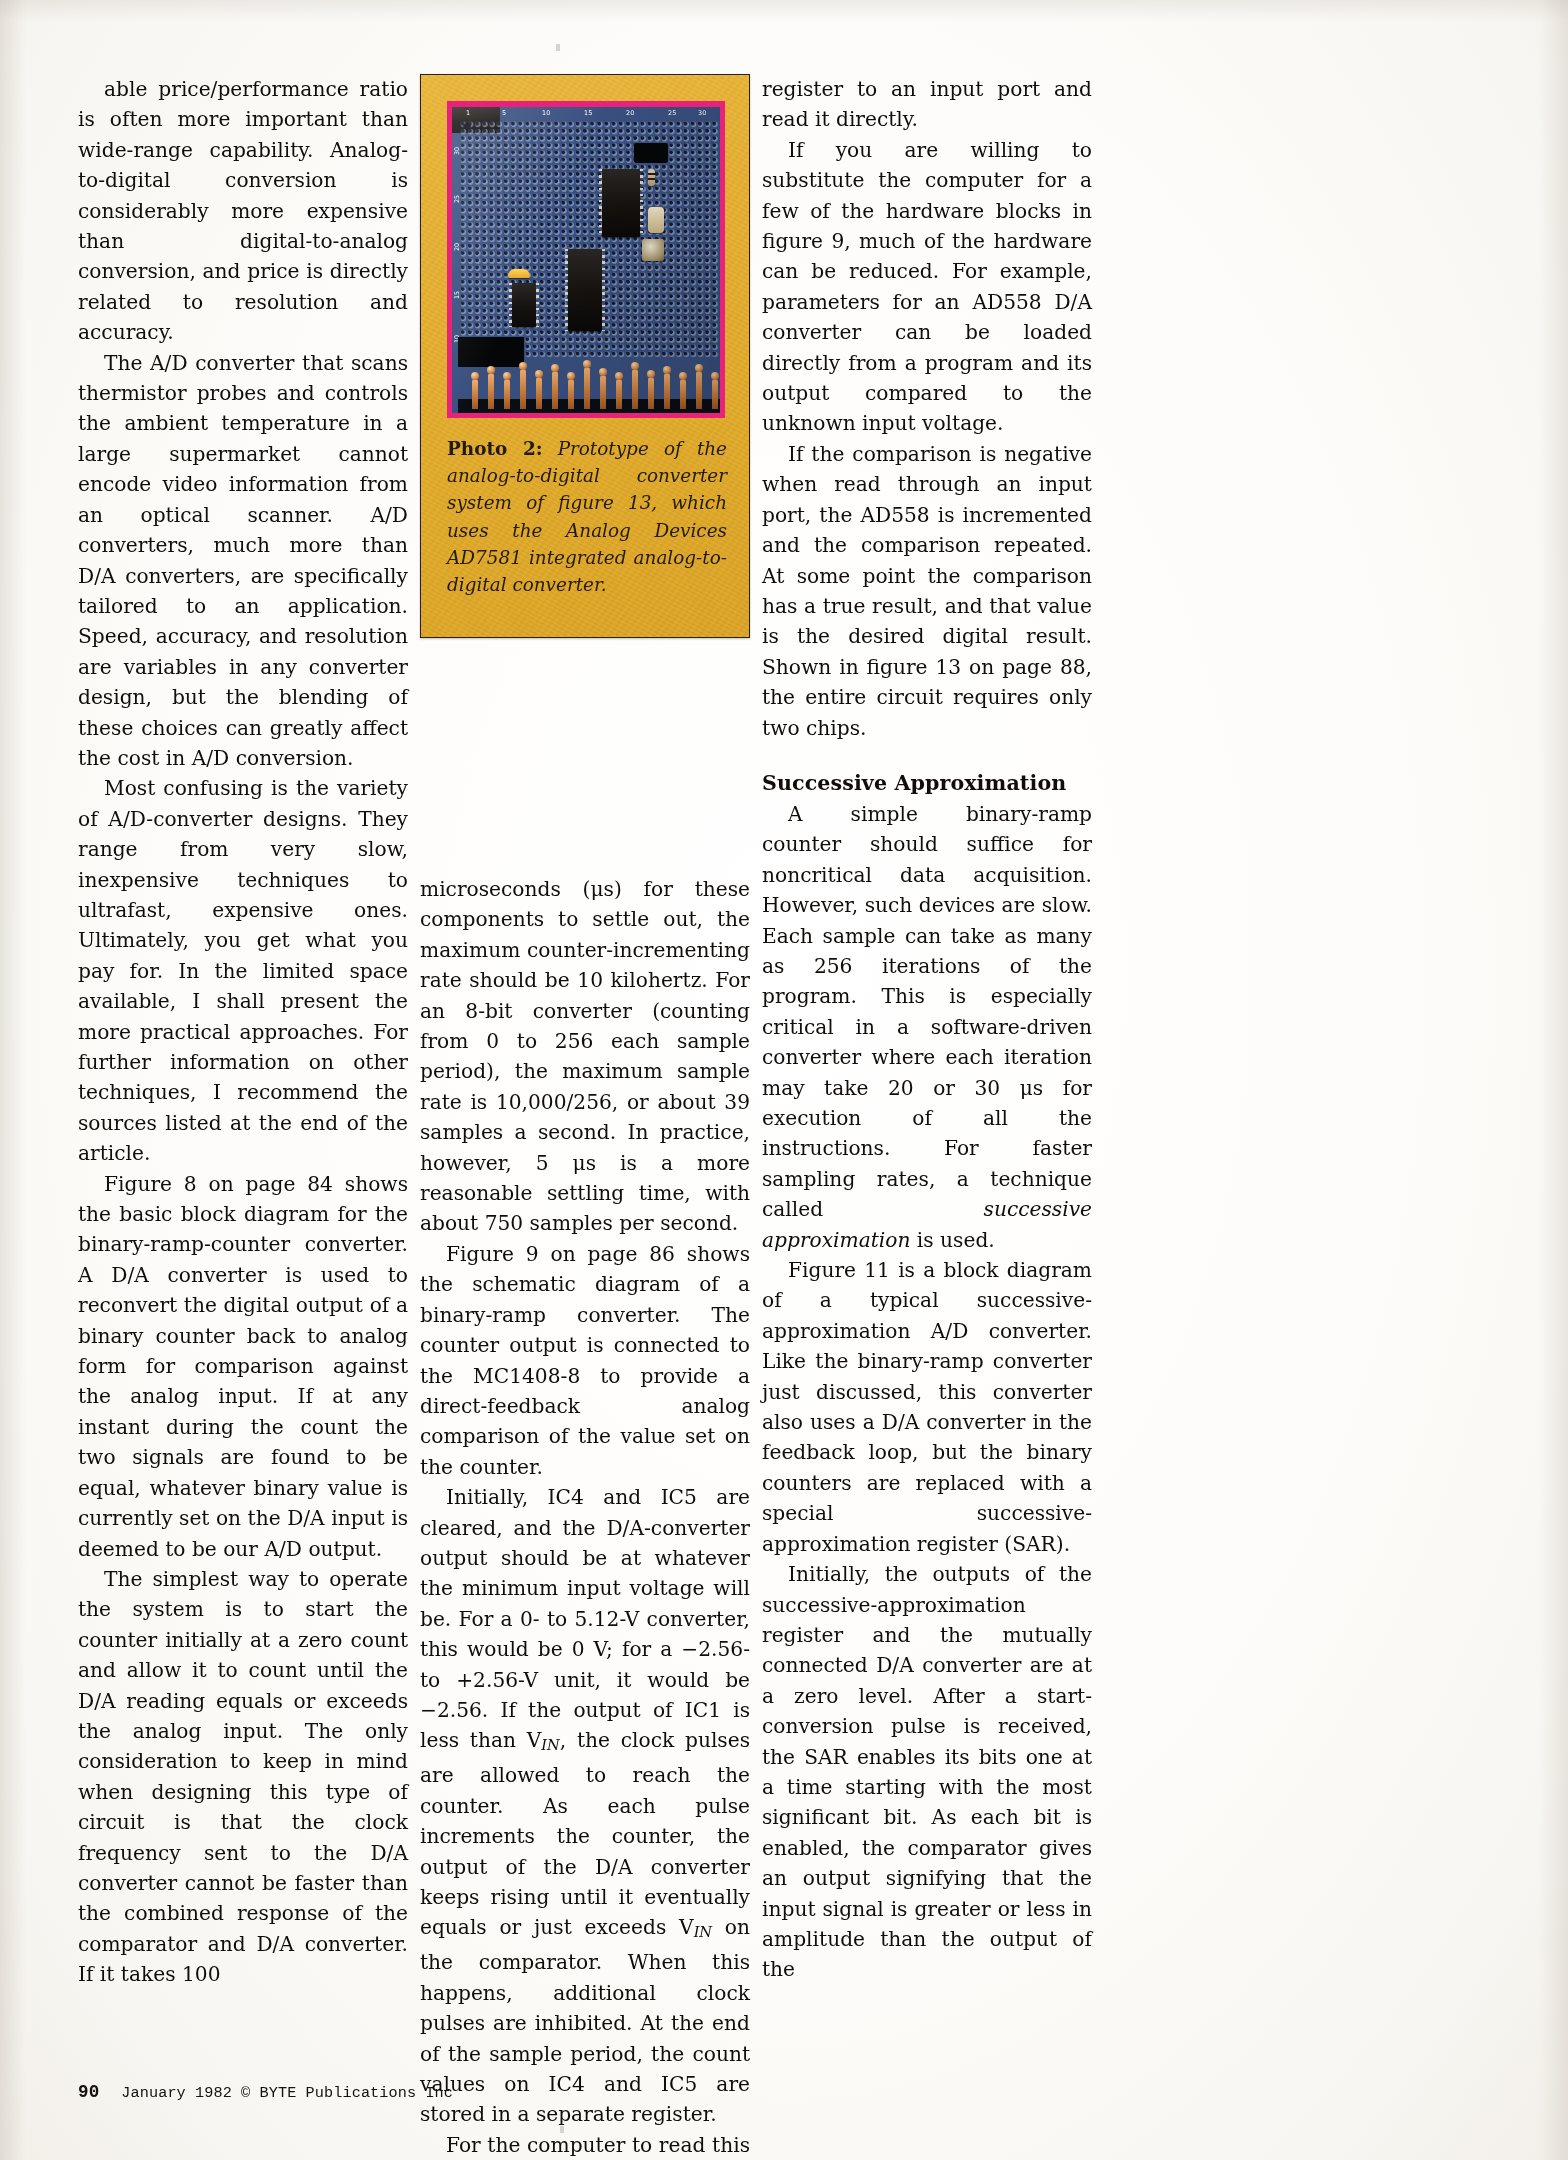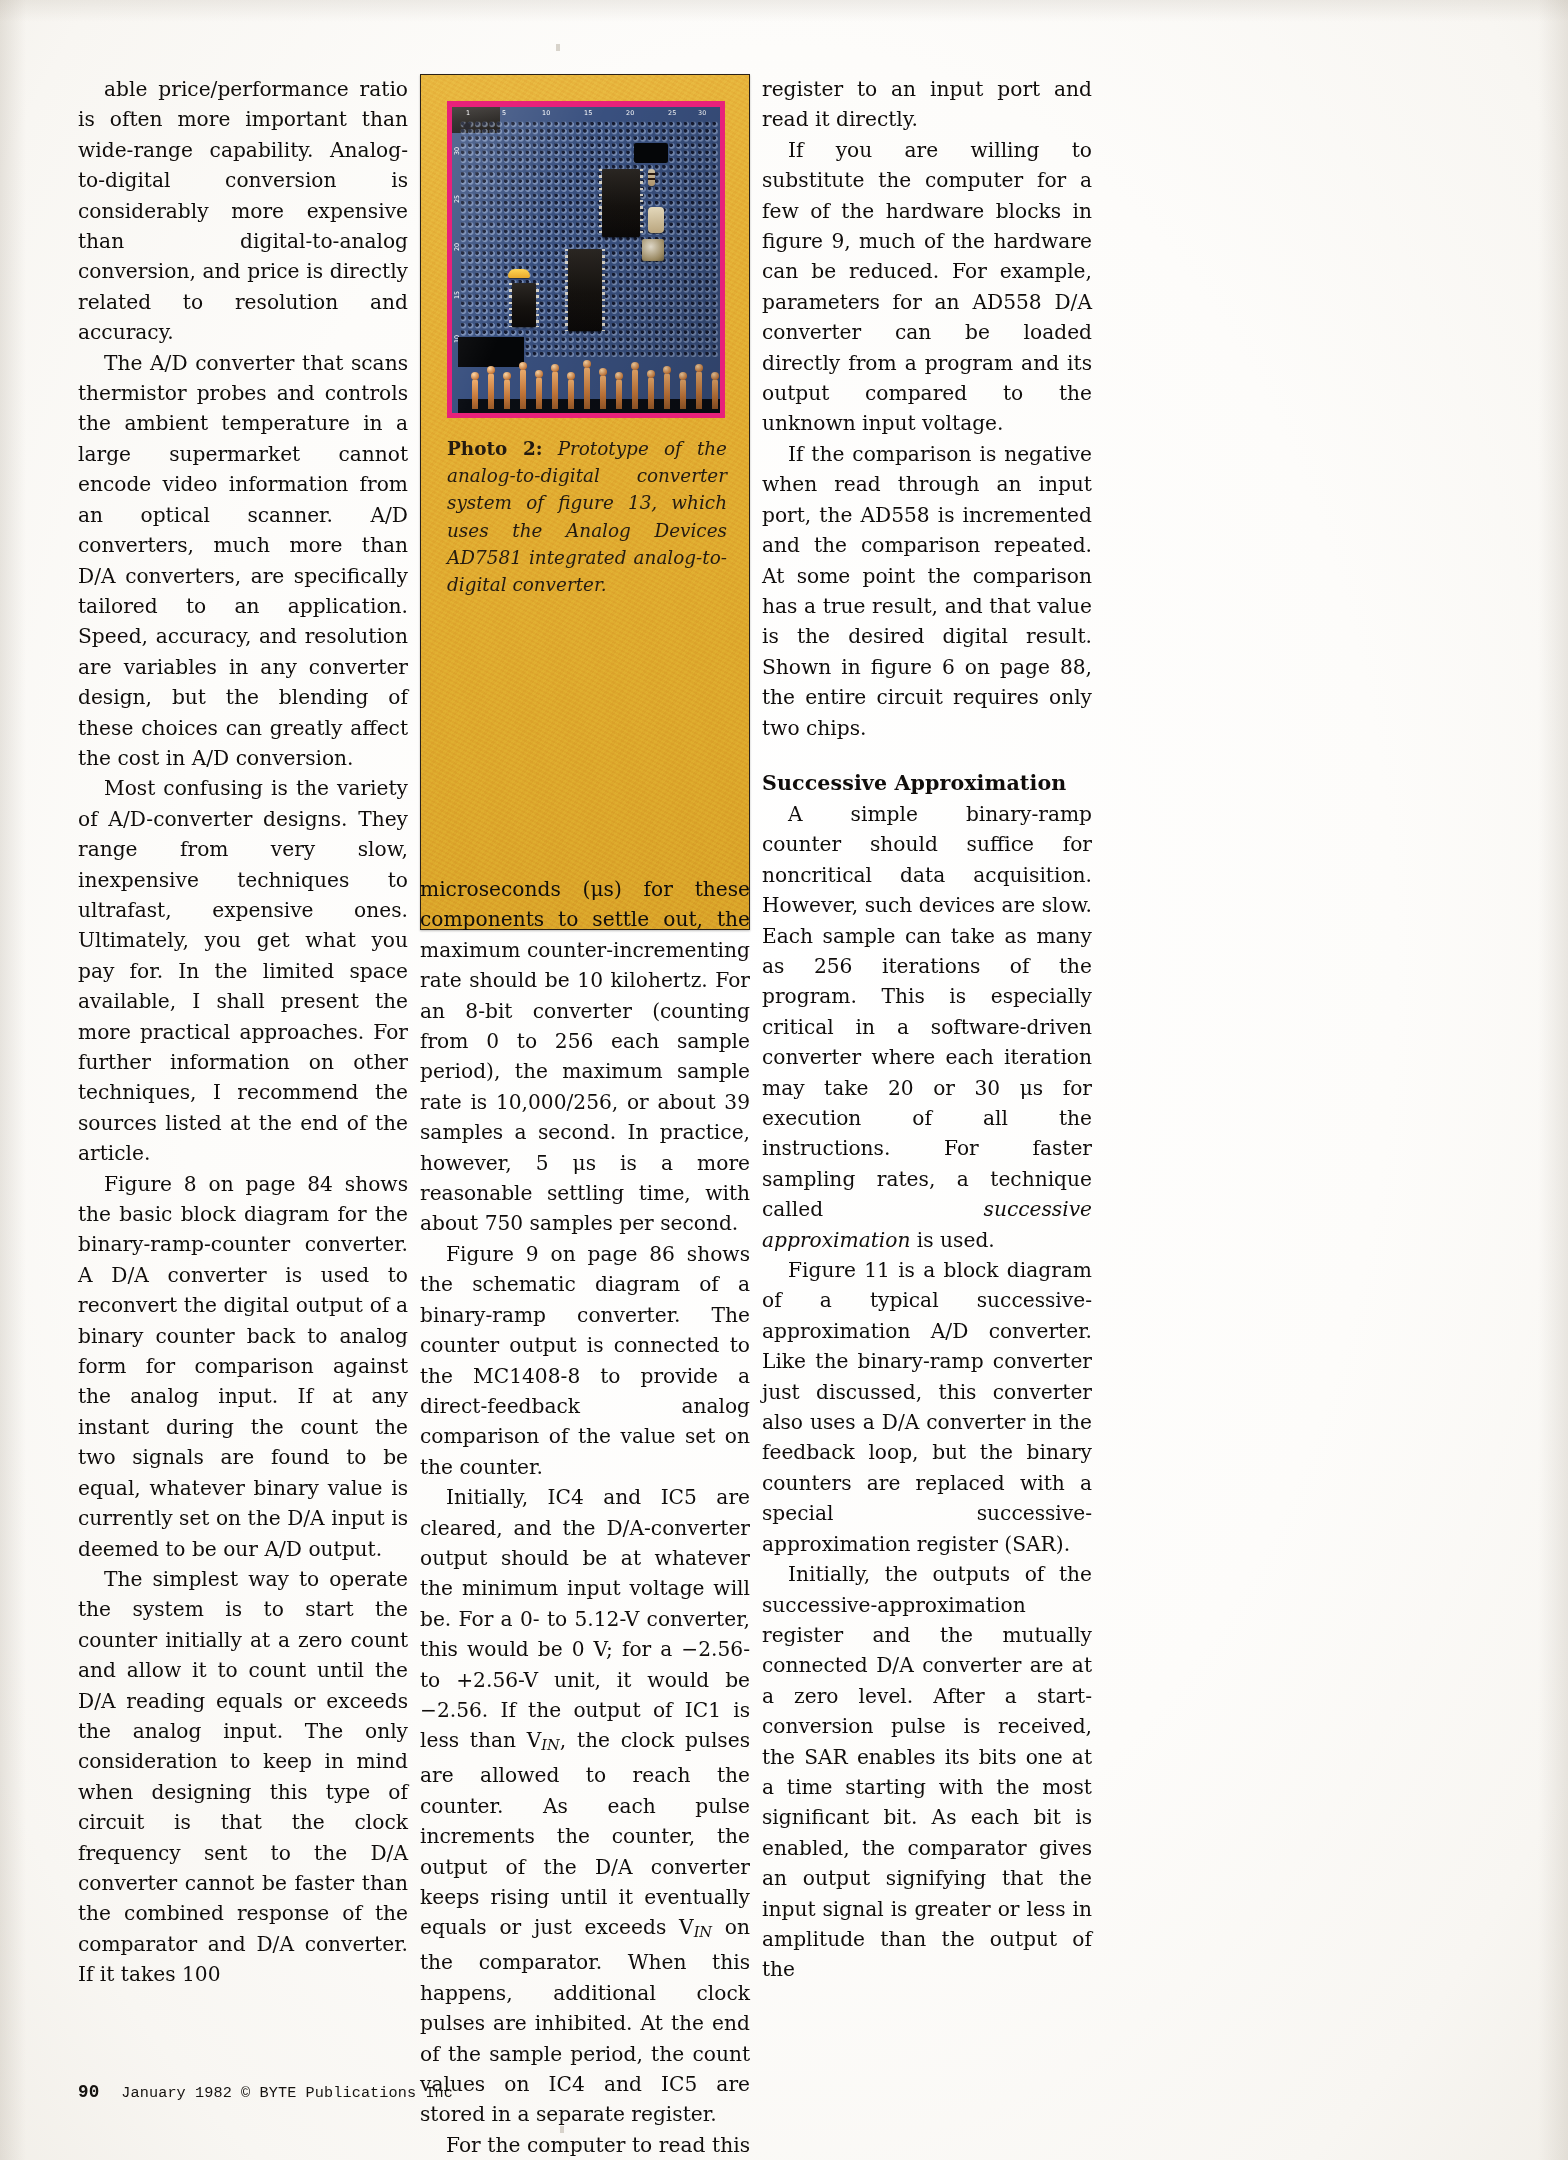--- a/index.html
+++ b/index.html
@@ -85,21 +85,21 @@
 
   em, i { font-style: italic; }
   .sub { font-size: 0.72em; vertical-align: -0.18em; font-style: italic; }
 
   
   .photo-block {
     position: absolute;
     left: 342px;
     top: 0px;
     width: 330px;
-    height: 856px;
+    height: 564px;
     background: linear-gradient(160deg,#e8b63f 0%, #e3ad33 35%, #ddA72c 70%, #d9a228 100%);
     border: 1.5px solid #2a2118;
     box-sizing: border-box;
     box-shadow: 0 1px 2px rgba(0,0,0,.25);
     overflow: hidden;
   }
   .photo-grain {
     position:absolute; inset:0;
     background-image:
       repeating-linear-gradient(27deg, rgba(255,255,255,.055) 0 2px, rgba(0,0,0,.035) 2px 4px),
@@ -389,21 +389,21 @@
   <div class="col col-2" style="top:800px;">
     <p class="noindent">microseconds (μs) for these components to settle out, the maximum counter-incrementing rate should be 10 kilohertz. For an 8-bit converter (counting from 0 to 256 each sample period), the maximum sample rate is 10,000/256, or about 39 samples a second. In practice, however, 5 μs is a more reasonable settling time, with about 750 samples per second.</p>
     <p>Figure 9 on page 86 shows the schematic diagram of a binary-ramp converter. The counter output is connected to the MC1408-8 to provide a direct-feedback analog comparison of the value set on the counter.</p>
     <p><span>Initially, IC4 and IC5 are cleared, and the D/A-converter output should be at whatever the minimum input voltage will be. For a 0- to 5.12-V converter, this would be 0 V; for a −2.56- to +2.56-V unit, it would be −2.56. If the output of IC1 is less than V</span><span class="sub">IN</span><span>, the clock pulses are allowed to reach the counter. As each pulse increments the counter, the output of the D/A converter keeps rising until it eventually equals or just exceeds V</span><span class="sub">IN</span><span> on the comparator. When this happens, additional clock pulses are inhibited. At the end of the sample period, the count values on IC4 and IC5 are stored in a separate register.</span></p>
     <p>For the computer to read this data, it is merely necessary to connect this</p>
   </div>
 
   <div class="col col-3">
     <p class="noindent">register to an input port and read it directly.</p>
     <p>If you are willing to substitute the computer for a few of the hardware blocks in figure 9, much of the hardware can be reduced. For example, parameters for an AD558 D/A converter can be loaded directly from a program and its output compared to the unknown input voltage.</p>
-    <p>If the comparison is negative when read through an input port, the AD558 is incremented and the comparison repeated. At some point the comparison has a true result, and that value is the desired digital result. Shown in figure 6 on page 88, the entire circuit requires only two chips.</p>
+    <p>If the comparison is negative when read through an input port, the AD558 is incremented and the comparison repeated. At some point the comparison has a true result, and that value is the desired digital result. Shown in figure 13 on page 88, the entire circuit requires only two chips.</p>
 
     <h2 class="section">Successive Approximation</h2>
 
     <p><span>A simple binary-ramp counter should suffice for noncritical data acquisition. However, such devices are slow. Each sample can take as many as 256 iterations of the program. This is especially critical in a software-driven converter where each iteration may take 20 or 30 μs for execution of all the instructions. For faster sampling rates, a technique called </span><em>successive approximation</em><span> is used.</span></p>
     <p>Figure 11 is a block diagram of a typical successive-approximation A/D converter. Like the binary-ramp converter just discussed, this converter also uses a D/A converter in the feedback loop, but the binary counters are replaced with a special successive-approximation register (SAR).</p>
     <p>Initially, the outputs of the successive-approximation register and the mutually connected D/A converter are at a zero level. After a start-conversion pulse is received, the SAR enables its bits one at a time starting with the most significant bit. As each bit is enabled, the comparator gives an output signifying that the input signal is greater or less in amplitude than the output of the</p>
   </div>
 
 </div>
 

